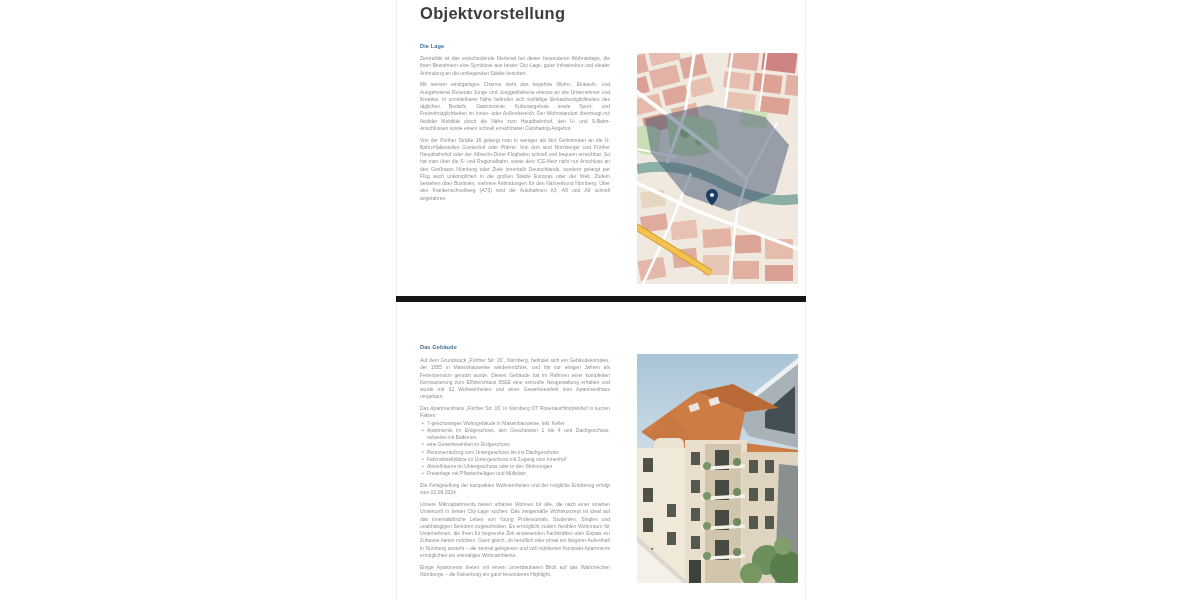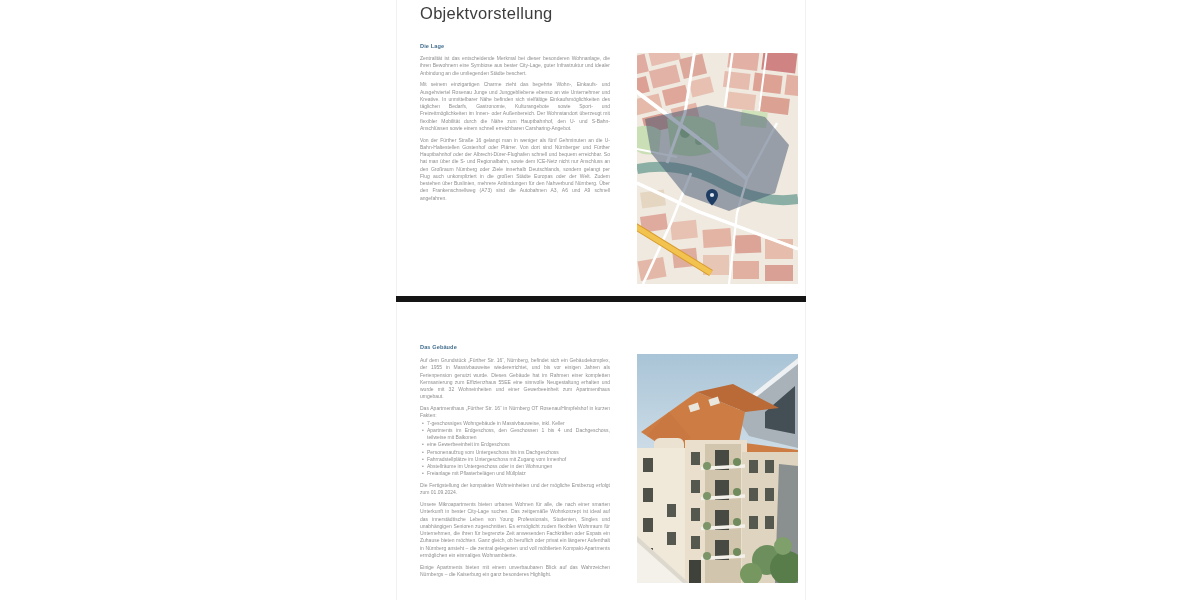--- a/index.html
+++ b/index.html
@@ -16,21 +16,21 @@
   .prev-page-shadow{
     position:absolute;left:396px;top:0;width:410px;height:3px;
     background:linear-gradient(#d7d7d7,rgba(255,255,255,0));
   }
   .page-separator{
     position:absolute;left:396px;top:296px;width:410px;height:6px;
     background:#151515;
   }
   .doc-title{
     position:absolute;left:23px;top:4px;margin:0;
-    font-size:16.5px;font-weight:400;letter-spacing:.3px;color:#3d3d3d;
+    font-size:16.5px;font-weight:700;letter-spacing:.3px;color:#3d3d3d;
   }
   .section-heading{
     position:absolute;left:23px;margin:0;
     font-size:5.6px;font-weight:700;color:#44708f;letter-spacing:.1px;
   }
   .page-1 .section-heading{top:43px;}
   .page-2 .section-heading{top:41px;}
   .text-col{
     position:absolute;left:23px;width:190px;
     font-size:5px;line-height:7.25px;color:#8f8f8f;

